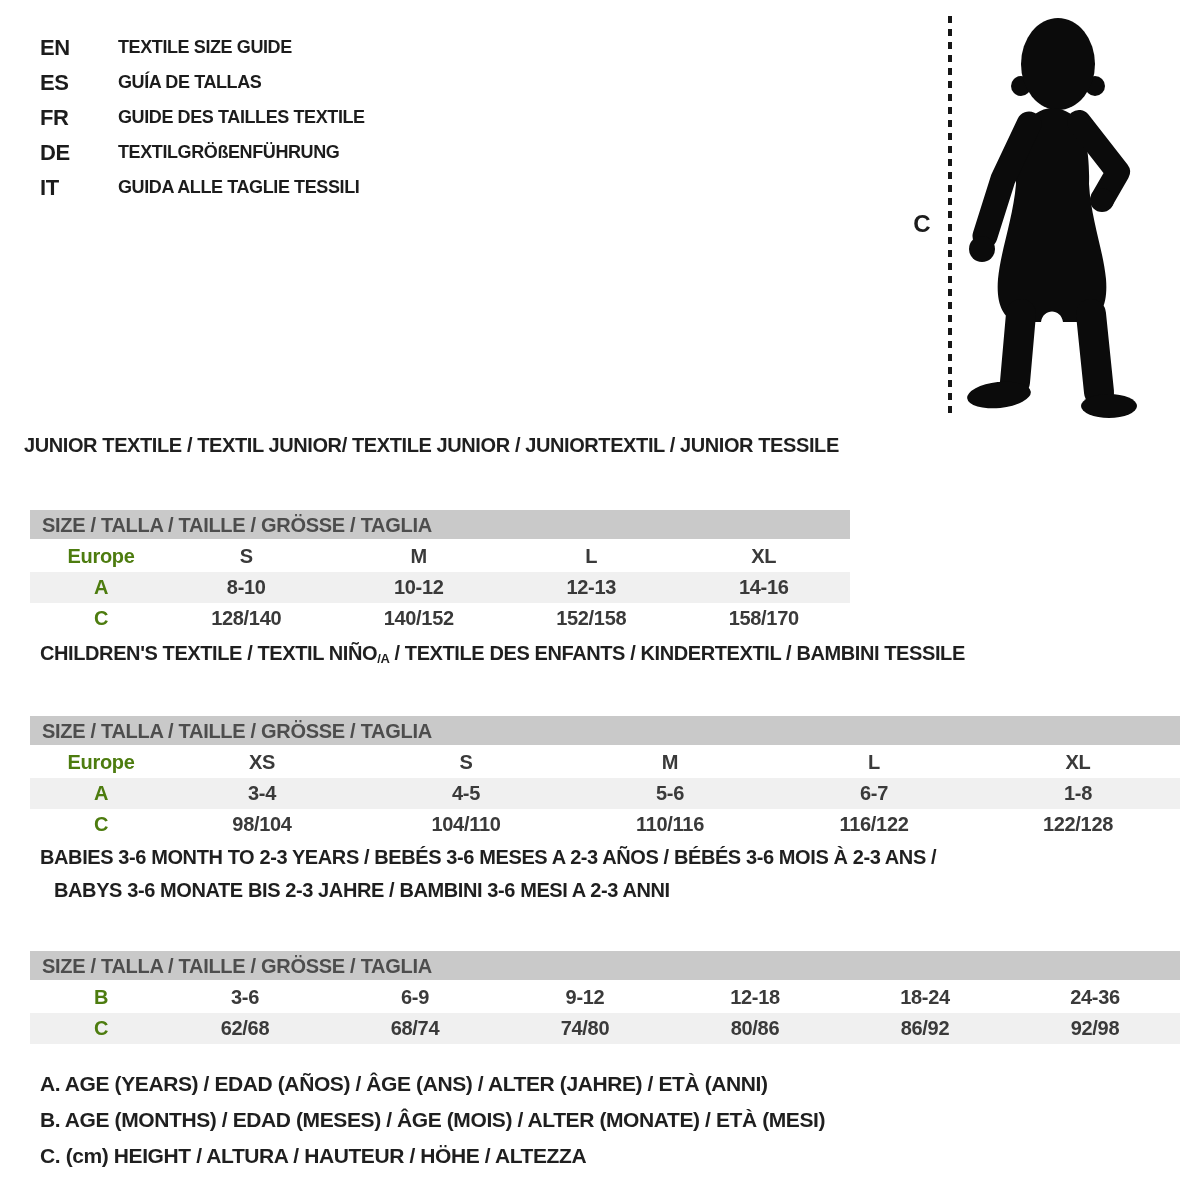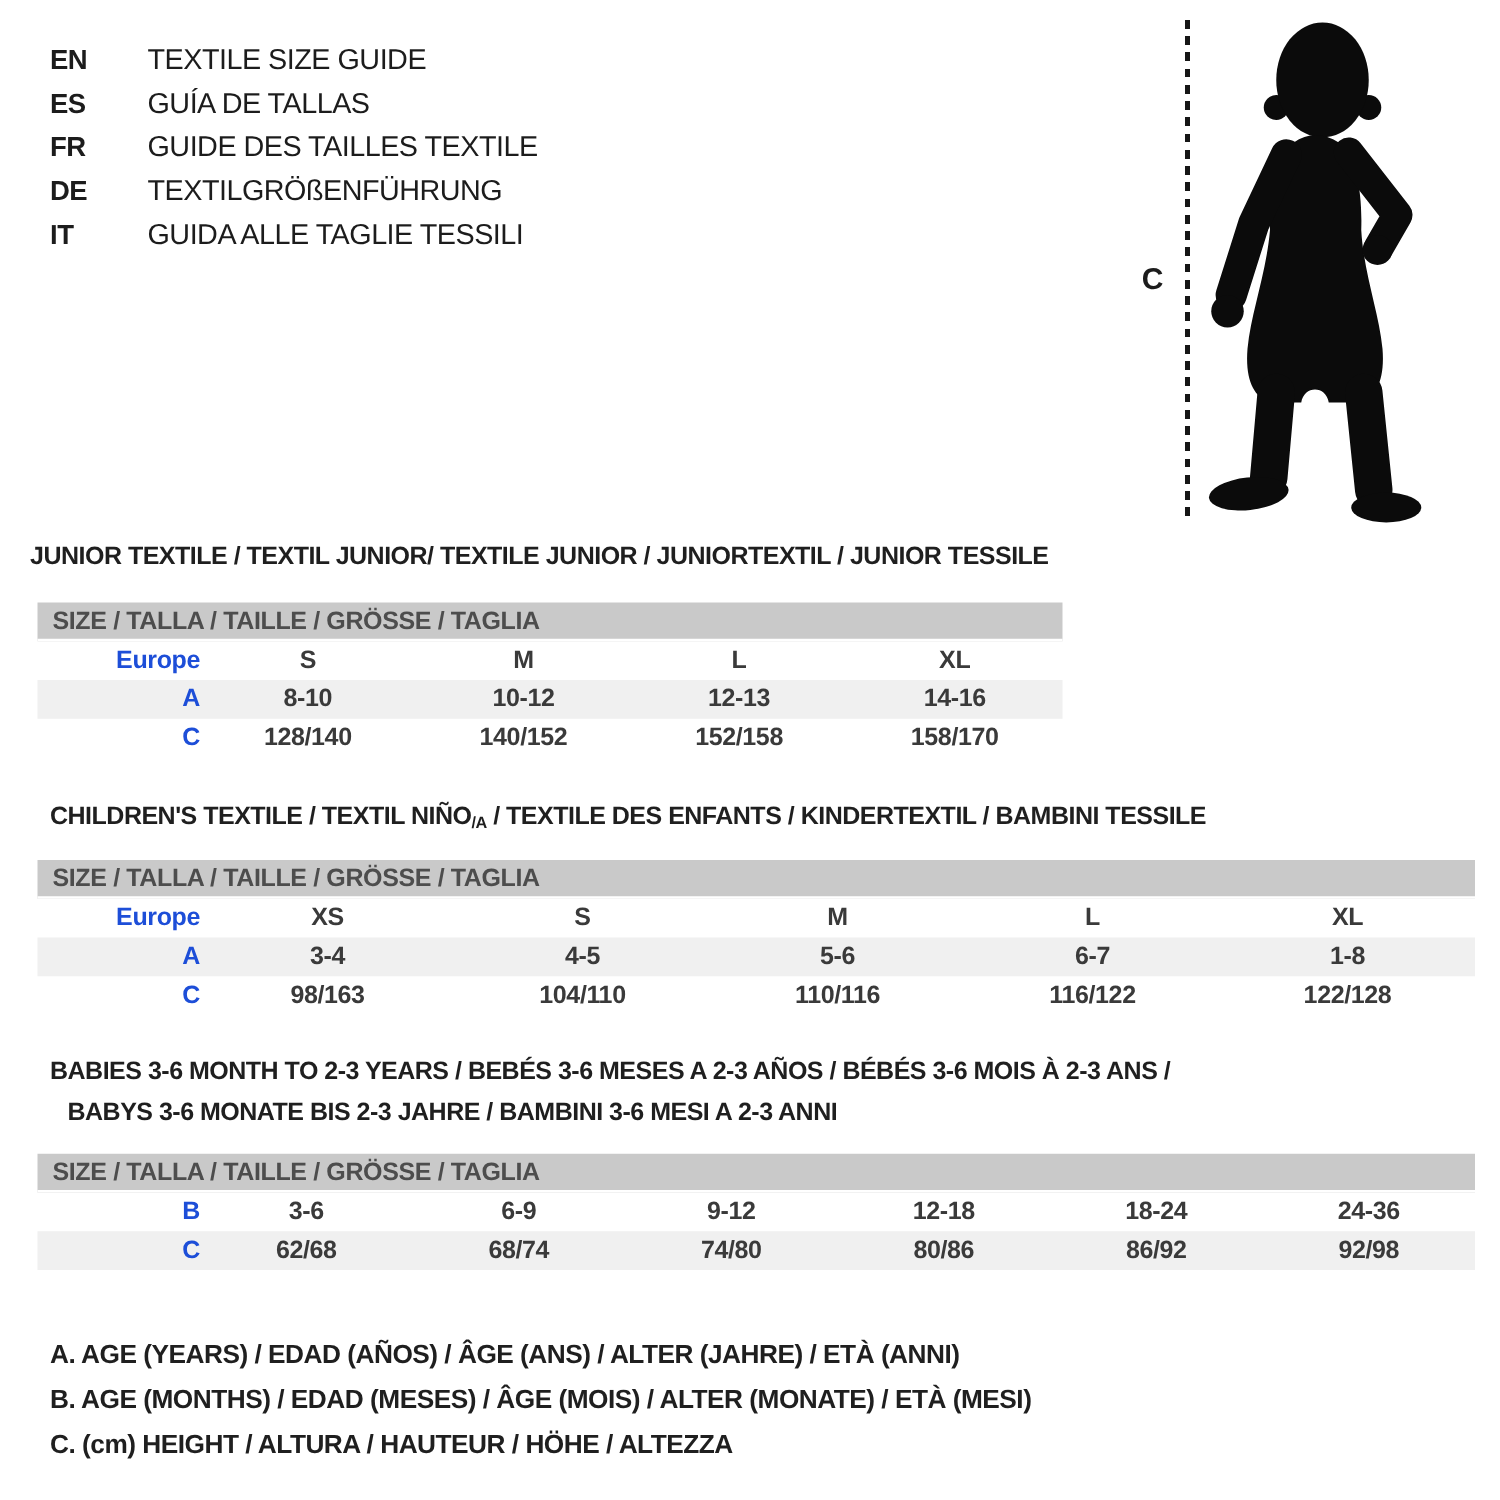--- a/index.html
+++ b/index.html
@@ -6,51 +6,51 @@
   html,body { background:#ffffff; }
   body { font-family:"Liberation Sans","DejaVu Sans",sans-serif; }
   .canvas {
     position:relative; width:1200px; height:1200px;
     background:#ffffff; overflow:hidden; color:#1c1c1c;padding-left:28px;
   }
   
   .langs { position:absolute; left:40px; top:30px; }
   .lang-row { display:flex; height:35px; align-items:center; }
   .lang-code { width:78px; font-size:22px; font-weight:bold; letter-spacing:-0.4px; }
-  .lang-title { font-size:23px; font-weight:normal; letter-spacing:-0.4px; white-space:nowrap; }
+  .lang-title { font-size:18px; font-weight:bold; letter-spacing:-0.4px; white-space:nowrap; }
   
   .dash-line {
     position:absolute; left:948px; top:16px; width:4px; height:400px;
     background:repeating-linear-gradient(180deg,#161616 0 7px,transparent 7px 13px);
   }
   .fig-label {
     position:absolute; left:906px; top:210px; width:32px;
     font-size:24px; font-weight:bold; text-align:center;
   }
   .baby-svg { position:absolute; left:955px; top:14px; width:190px; height:405px; }
   
   .sec-title {
     position:absolute; font-size:20px; font-weight:bold; letter-spacing:-0.4px;
     color:#1f1f1f; white-space:pre-wrap;
   }
   .subsc { font-size:13px; position:relative; top:3px; font-weight:bold; }
   
-  .tbl { position:absolute; }
+  .tbl { position:absolute;margin-top:28px; }
   .tbl-header {
     height:31px; line-height:31px; background:#c9c9c9; color:#4d4d4d;
     font-size:20px; font-weight:bold; padding-left:12px; letter-spacing:-0.3px;
     border-bottom:2px solid #ffffff;
   }
   .tbl-row { display:flex; height:31px; align-items:center; }
   .tbl-row.shaded { background:#f0f0f0; }
   .cell {
     flex:1; text-align:center; font-size:20px; font-weight:bold;
     color:#3a3a3a; letter-spacing:-0.3px;
   }
-  .cell.label { flex:0 0 130px; text-align:right; padding-left:12px; color:#1d4ed8; }
+  .cell.label { flex:0 0 130px; text-align:center; padding-left:12px; color:#4d7c0f; }
   
   .legend { position:absolute; left:40px; top:1066px; }
   .legend-line {
     height:36px; line-height:36px; font-size:21px; font-weight:bold;
     letter-spacing:-0.4px; color:#1f1f1f; white-space:nowrap;
   }
 </style>
 </head>
 <body>
 
@@ -157,21 +157,21 @@
     <div class="tbl-row shaded">
       <div class="cell label">A</div>
       <div class="cell">3-4</div>
       <div class="cell">4-5</div>
       <div class="cell">5-6</div>
       <div class="cell">6-7</div>
       <div class="cell">1-8</div>
     </div>
     <div class="tbl-row">
       <div class="cell label">C</div>
-      <div class="cell">98/163</div>
+      <div class="cell">98/104</div>
       <div class="cell">104/110</div>
       <div class="cell">110/116</div>
       <div class="cell">116/122</div>
       <div class="cell">122/128</div>
     </div>
   </div>
 
   <div class="sec-title" style="left:40px; top:846px;text-align:right;">BABIES 3-6 MONTH TO 2-3 YEARS / BEBÉS 3-6 MESES A 2-3 AÑOS / BÉBÉS 3-6 MOIS À 2-3 ANS /</div>
   <div class="sec-title" style="left:40px; top:879px;margin-left:14px;">BABYS 3-6 MONATE BIS 2-3 JAHRE / BAMBINI 3-6 MESI A 2-3 ANNI</div>
 

